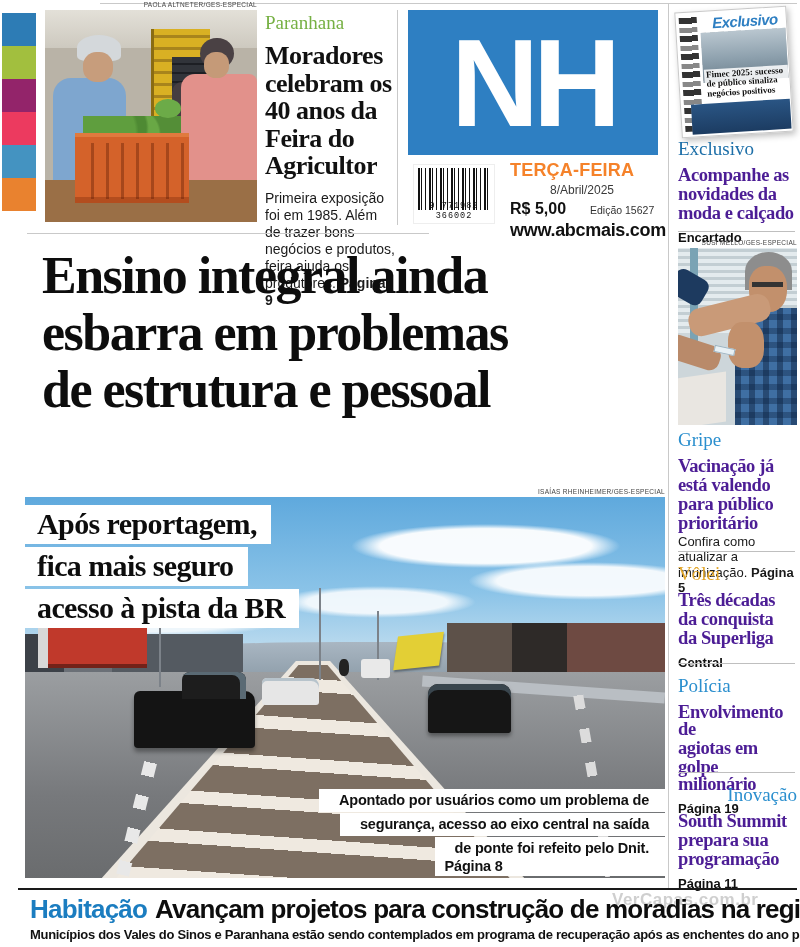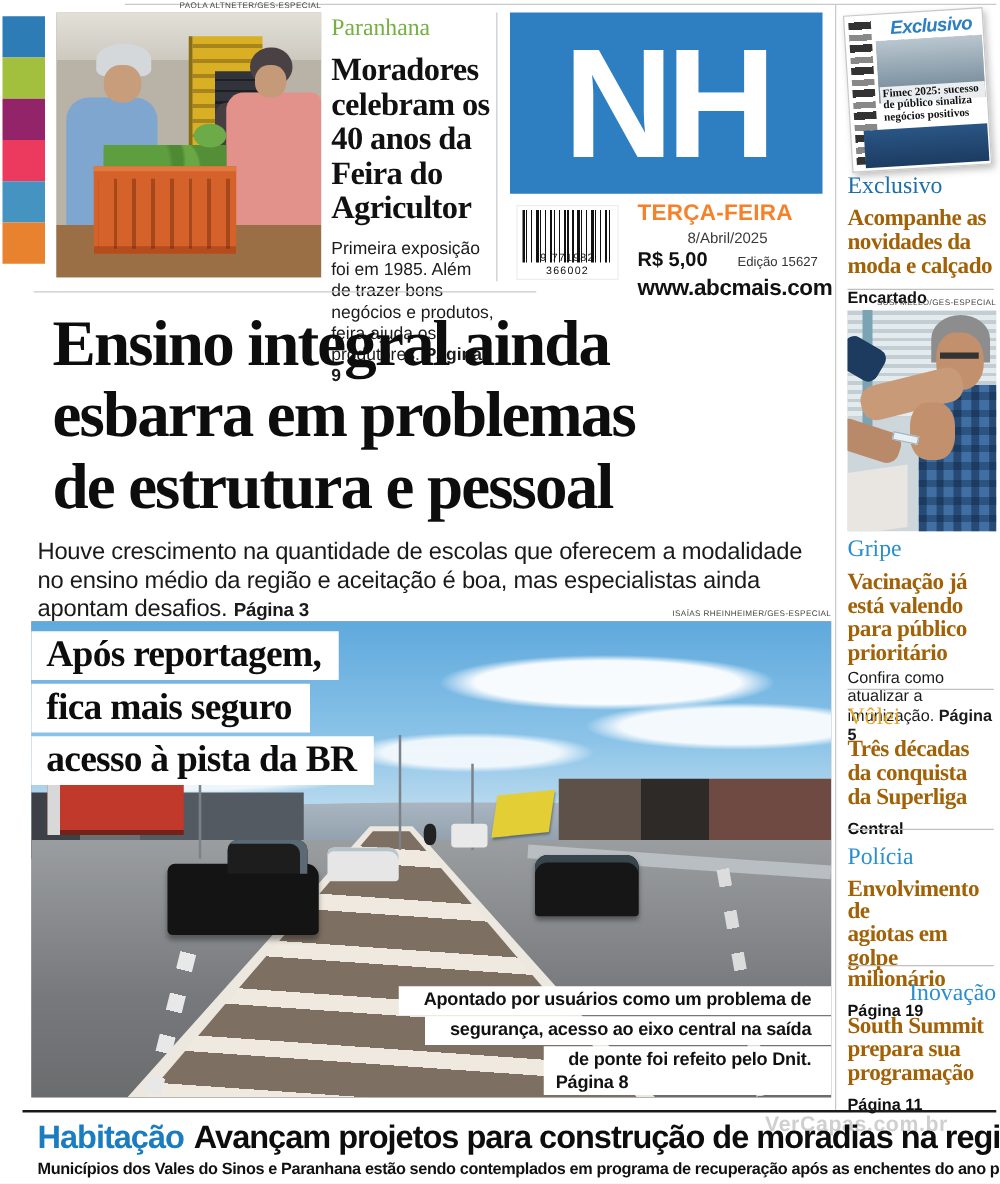--- a/index.html
+++ b/index.html
@@ -50,21 +50,21 @@
   #sapiranga h2 { font-family:"Liberation Serif","DejaVu Serif",serif; font-size:26px; line-height:1.06; letter-spacing:-.5px; color:#111; font-weight:700; }
   #sapiranga p { margin-top:10px; font-size:14px; line-height:1.22; color:#1a1a1a; font-weight:500; }
   #sapiranga p b { font-weight:700; }
 
   
   #nh-box { position:absolute; left:408px; top:10px; width:250px; height:145px; display:flex; align-items:center; justify-content:center; }
   #nh-box span { color:#fff; font-weight:700; font-size:122px; letter-spacing:-6px; line-height:1; transform:scaleY(1.02); }
   #barcode { position:absolute; left:413px; top:164px; width:82px; height:60px; background:#fff; border:1px solid #eee; }
   #barcode .bars { position:absolute; left:4px; right:4px; top:3px; height:42px;
      background:repeating-linear-gradient(90deg,#111 0 2px,#fff 2px 3px,#111 3px 4px,#fff 4px 7px,#111 7px 8px,#fff 8px 11px); }
-  #barcode .digits { position:absolute; left:0; right:0; bottom:2px; text-align:center; font-family:Liberation Sans, sans-serif; font-size:8.5px; color:#111; letter-spacing:1px; }
+  #barcode .digits { position:absolute; left:0; right:0; bottom:2px; text-align:center; font-family:Liberation Mono, monospace; font-size:8.5px; color:#111; letter-spacing:1px; }
   #issue-info { position:absolute; left:510px; top:160px; width:160px; }
   .day { font-size:18px; font-weight:700; letter-spacing:.2px; }
   .date { font-size:12px; color:#3a3a3a; margin-top:2px;margin-left:40px; }
   .price { font-size:16px; font-weight:700; color:#111; margin-top:3px; }
   .edition { position:absolute; left:80px; top:44px; font-size:10.5px; color:#333; }
   .website { font-size:18px; font-weight:700; color:#111; margin-top:2px; letter-spacing:-.3px; }
 
   
   #right-col { position:absolute; left:676px; top:0; width:121px; }
   #mini-paper { position:absolute; left:2px; top:9px; width:112px; height:126px; background:#fff; border:1px solid #c9c9c9;
@@ -74,21 +74,21 @@
   .mp-logo { position:absolute; left:30px; top:3px; width:78px; font-size:15px; font-weight:700; font-style:italic; letter-spacing:-.5px; text-align:center; }
   .mp-photo { position:absolute; left:24px; top:21px; width:85px; height:50px;
      background:linear-gradient(#b9c6cf,#8da0ad 55%,#6c7f8c),
                 repeating-linear-gradient(90deg,rgba(40,50,60,.35) 0 5px,transparent 5px 9px); }
   .mp-head { position:absolute; left:25px; top:58px; width:84px; font-family:"Liberation Serif","DejaVu Serif",serif; font-weight:700; font-size:9px; line-height:1.05; color:#111; background:rgba(255,255,255,.85); padding:1px 2px; }
   .mp-photo2 { position:absolute; left:10px; top:92px; width:99px; height:30px;
      background:linear-gradient(#2a5584,#1c3c62),
                 repeating-linear-gradient(90deg,rgba(255,255,255,.35) 0 3px,transparent 3px 8px); }
   .side-sec { position:absolute; left:2px; width:119px; }
   .side-sec .kicker { display:block; }
-  .side-head { font-family:"Liberation Serif","DejaVu Serif",serif; font-weight:700; font-size:18.5px; line-height:.92; letter-spacing:-.4px; color:#a16207; margin-top:7px; }
+  .side-head { font-family:"Liberation Serif","DejaVu Serif",serif; font-weight:700; font-size:18.5px; line-height:.92; letter-spacing:-.4px; color:#4c1d95; margin-top:7px; }
   .side-head div { margin-bottom:2px; }
   .side-note { font-size:13px; font-weight:700; color:#111; margin-top:8px; }
   .side-body { font-size:13px; font-weight:500; line-height:1.18; color:#1a1a1a; margin-top:2px; }
   .side-body b { font-weight:700; }
   .side-rule { position:absolute; left:2px; width:117px; height:1px; background:#bfbfbf; }
 
   
   #vac-photo { position:absolute; left:2px; top:248px; width:119px; height:177px; background:#cdd6da; overflow:hidden; }
   .vp-blinds { position:absolute; left:0; top:0; width:100%; height:48%;
      background:repeating-linear-gradient(0deg,#e4ebee 0 4px,#c3ced3 4px 7px); }
@@ -305,21 +305,20 @@
       </div>
       <div class="side-note">Página 11</div>
     </div>
   </div>
 
   <div id="lead">
     <h1>Ensino integral ainda</h1>
     <h1>esbarra em problemas</h1>
     <h1>de estrutura e pessoal</h1>
   </div>
-  <div id="lead-deck"><span>Houve crescimento na quantidade de escolas que oferecem a modalidade no ensino médio da região e aceitação é boa, mas especialistas ainda apontam desafios. </span><b>Página 3</b></div>
 
   <div class="credit" style="top:488px;left:25px;width:640px;text-align:right;">ISAÍAS RHEINHEIMER/GES-ESPECIAL</div>
   <div id="road-photo">
     <div class="rp-sky"></div>
     <div class="rp-hills"></div>
     <div class="rp-left-strip"></div>
     <div class="rp-truck-red"></div>
     <div class="rp-right-strip"></div>
     <div class="rp-road"></div>
     <div class="rp-guardrail"></div>

